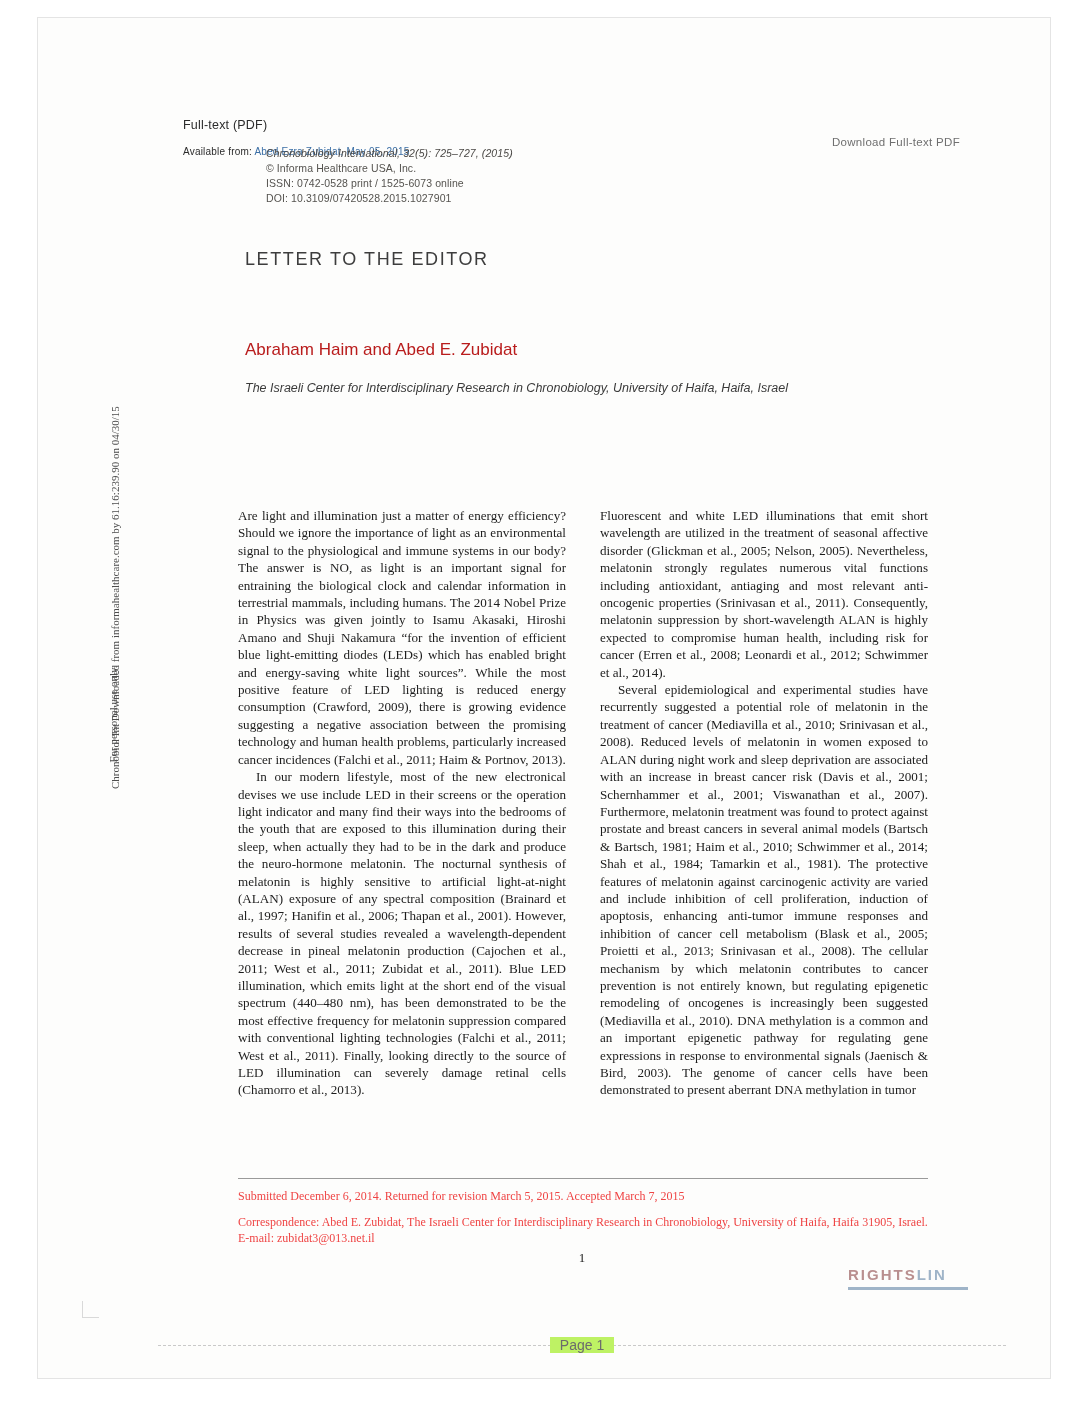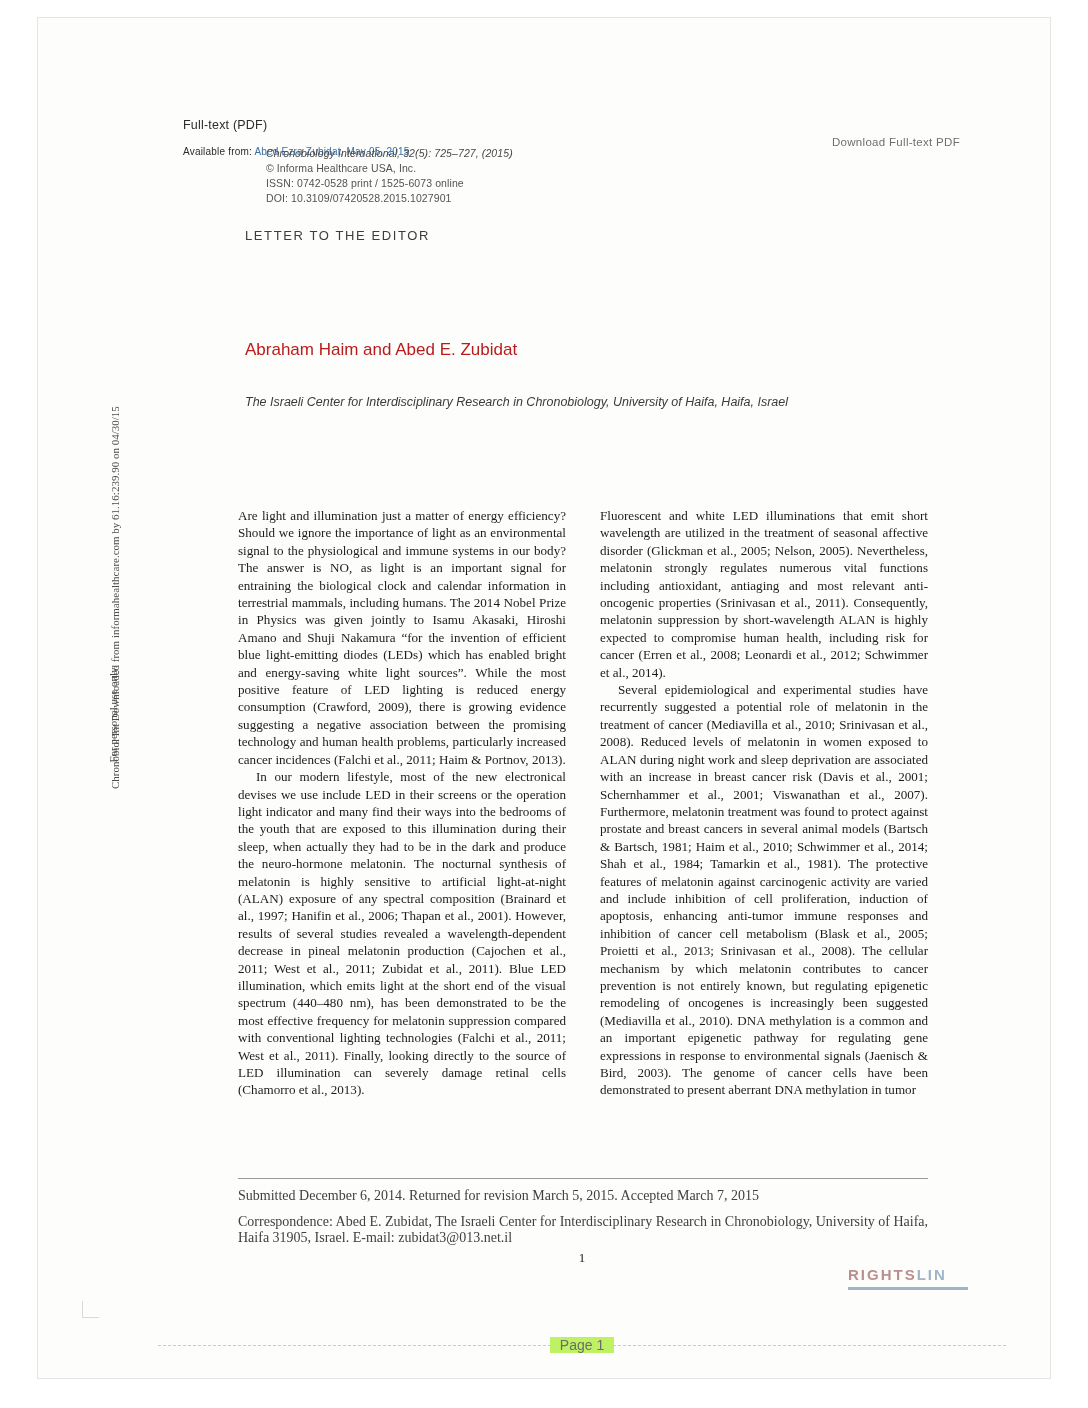--- a/index.html
+++ b/index.html
@@ -98,23 +98,23 @@
     font-size: 10px;
     color: #7b7b7b;
     letter-spacing: 1.2px;
     margin-top: -2px;
   }
 
   
   .letter-label {
     position: absolute;
     left: 207px;
-    top: 210px;
-    font-family: "Liberation Sans", sans-serif;
-    font-size: 13px;
+    top: 231px;
+    font-family: "Liberation Sans", sans-serif;
+    font-size: 18px;
     letter-spacing: 1.6px;
     color: #3d3d3d;
   }
   .art-title {
     position: absolute;
     left: 207px;
     top: 263px;
     width: 700px;
     font-family: "Liberation Sans", sans-serif;
     font-size: 23.5px;
@@ -130,21 +130,20 @@
     color: #b91c1c;
   }
   .affiliation {
     position: absolute;
     left: 207px;
     top: 363px;
     font-family: "Liberation Sans", sans-serif;
     font-style: italic;
     font-size: 12.5px;
     color: #3a3a3a;
-    margin-top: 14px;
   }
 
   
   .side-note {
     position: absolute;
     left: -88px;
     top: 600px;
     width: 330px;
     transform: rotate(-90deg);
     transform-origin: center center;
@@ -201,23 +200,23 @@
     left: 200px;
     top: 1160px;
     width: 690px;
     border-top: 1px solid #9a9a9a;
   }
   .foot-line {
     position: absolute;
     left: 200px;
     width: 700px;
     font-family: "Liberation Serif", serif;
-    font-size: 14px;
+    font-size: 12px;
     line-height: 16px;
-    color: #404040;
+    color: #ef4444;
   }
   .foot-sub { top: 1170px; }
   .foot-corr { top: 1196px; }
 
   .page-num {
     position: absolute;
     left: 0;
     top: 1232px;
     width: 1088px;
     text-align: center;

